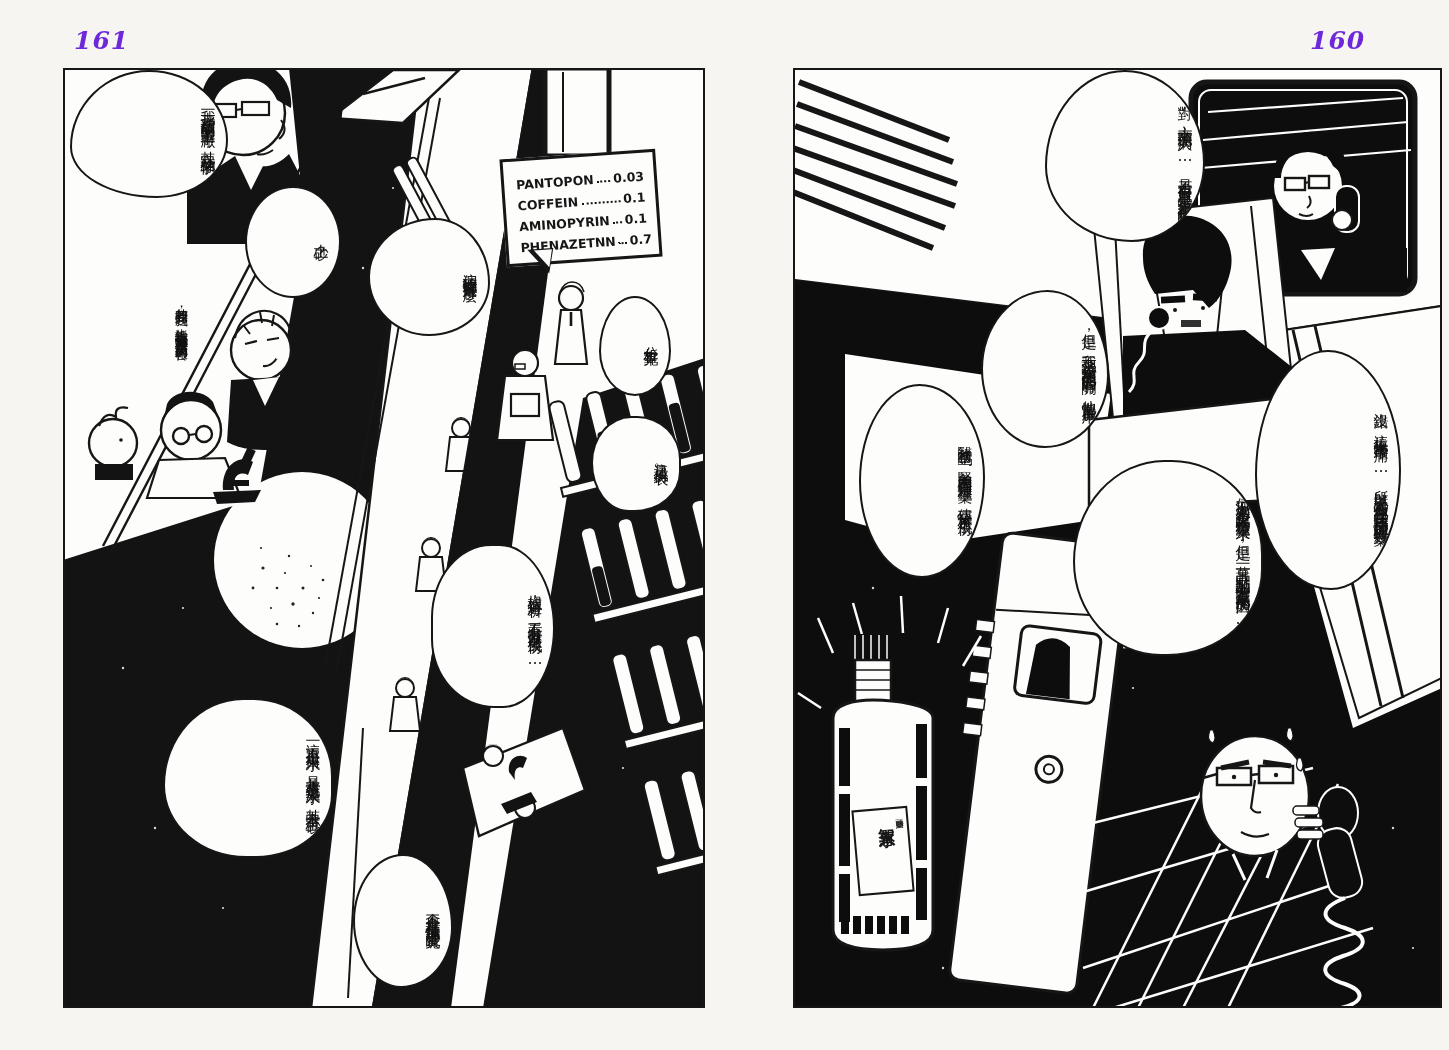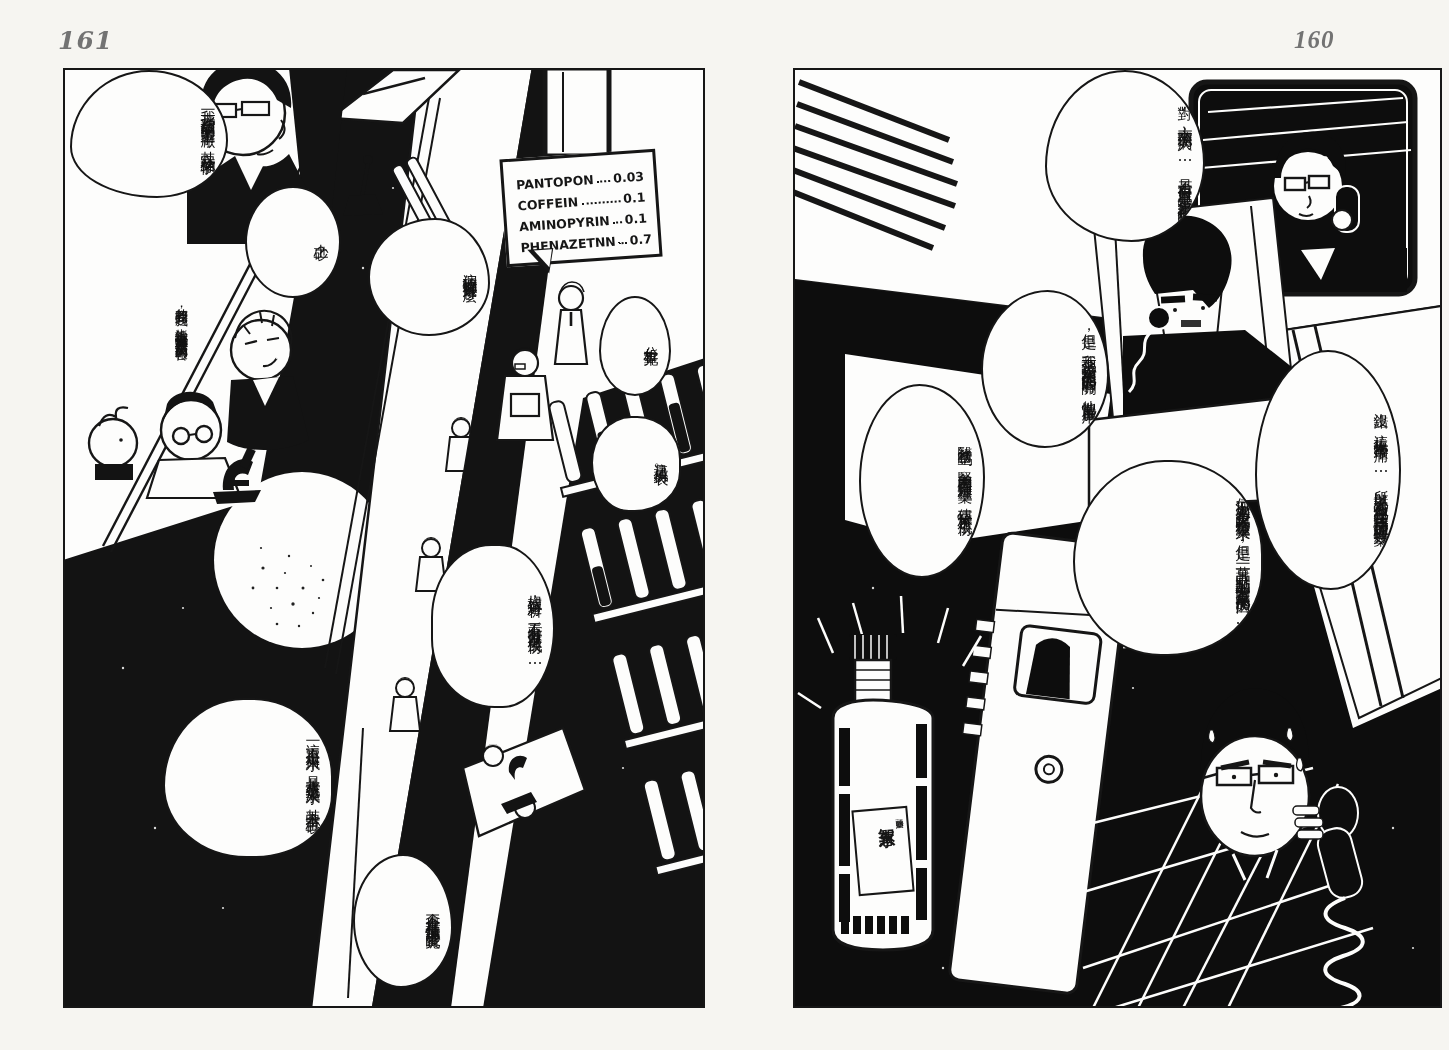--- a/index.html
+++ b/index.html
@@ -1,19 +1,19 @@
 <!DOCTYPE html>
 <html><head>
 <meta charset="utf-8">
 <style>
   html,body{margin:0;padding:0;background:#e9e7e2;}
   .canvas{position:relative;width:1449px;height:1050px;background:#f6f5f1;overflow:hidden;
           font-family:"DejaVu Sans",sans-serif;color:#161616;}
   .pgnum{position:absolute;font-family:"DejaVu Serif",serif;font-style:italic;font-weight:bold;
-         font-size:25px;color:#737373;letter-spacing:1px;}
+         font-size:25px;color:#6d28d9;letter-spacing:1px;margin-left:16px;}
   .page{position:absolute;background:#fdfdfc;}
   .page svg{position:absolute;left:0;top:0;}
   .bubble,.caption{position:absolute;box-sizing:border-box;overflow:hidden;z-index:5;}
   .bubble{background:#fdfdfc;border:2.5px solid #161616;padding:10px 8px;}
   .caption{background:transparent;border:none;padding:4px;}
   .vtext{writing-mode:vertical-rl;text-orientation:upright;font-size:15px;line-height:1.42;
          letter-spacing:2px;font-weight:500;color:#111;text-align:center;}
   .vtext.small{font-size:13px;line-height:1.3;letter-spacing:1px;}
   .sign{position:absolute;background:#fdfdfc;border:3px solid #161616;padding:10px 10px 8px 12px;
         box-sizing:border-box;z-index:6;}
@@ -29,21 +29,21 @@
         z-index:6;display:block;}
   .bl-sub{display:block;font-size:8px;line-height:1.15;letter-spacing:0;color:#161616;}
   .bl-main{display:block;font-size:16px;font-weight:bold;line-height:1.1;letter-spacing:2px;color:#161616;}
 </style>
 </head>
 <body>
 
 <div class="canvas">
 
   <div class="pgnum" style="left:58px;top:26px;">161</div>
-  <div class="pgnum" style="left:1294px;top:26px;font-family:Liberation Serif, serif;">160</div>
+  <div class="pgnum" style="left:1294px;top:26px;">160</div>
 
   <section class="page" style="left:63px;top:68px;width:642px;height:940px;">
 
     <svg width="642" height="940" viewBox="0 0 642 940">
       <rect x="0" y="0" width="642" height="940" fill="#fdfdfc"></rect>
 
       <polygon points="272,0 357,0 248,940 0,940 0,492 195,430" fill="#131313"></polygon>
 
       <g>
         <circle cx="239" cy="492" r="88" fill="#fdfdfc"></circle>

